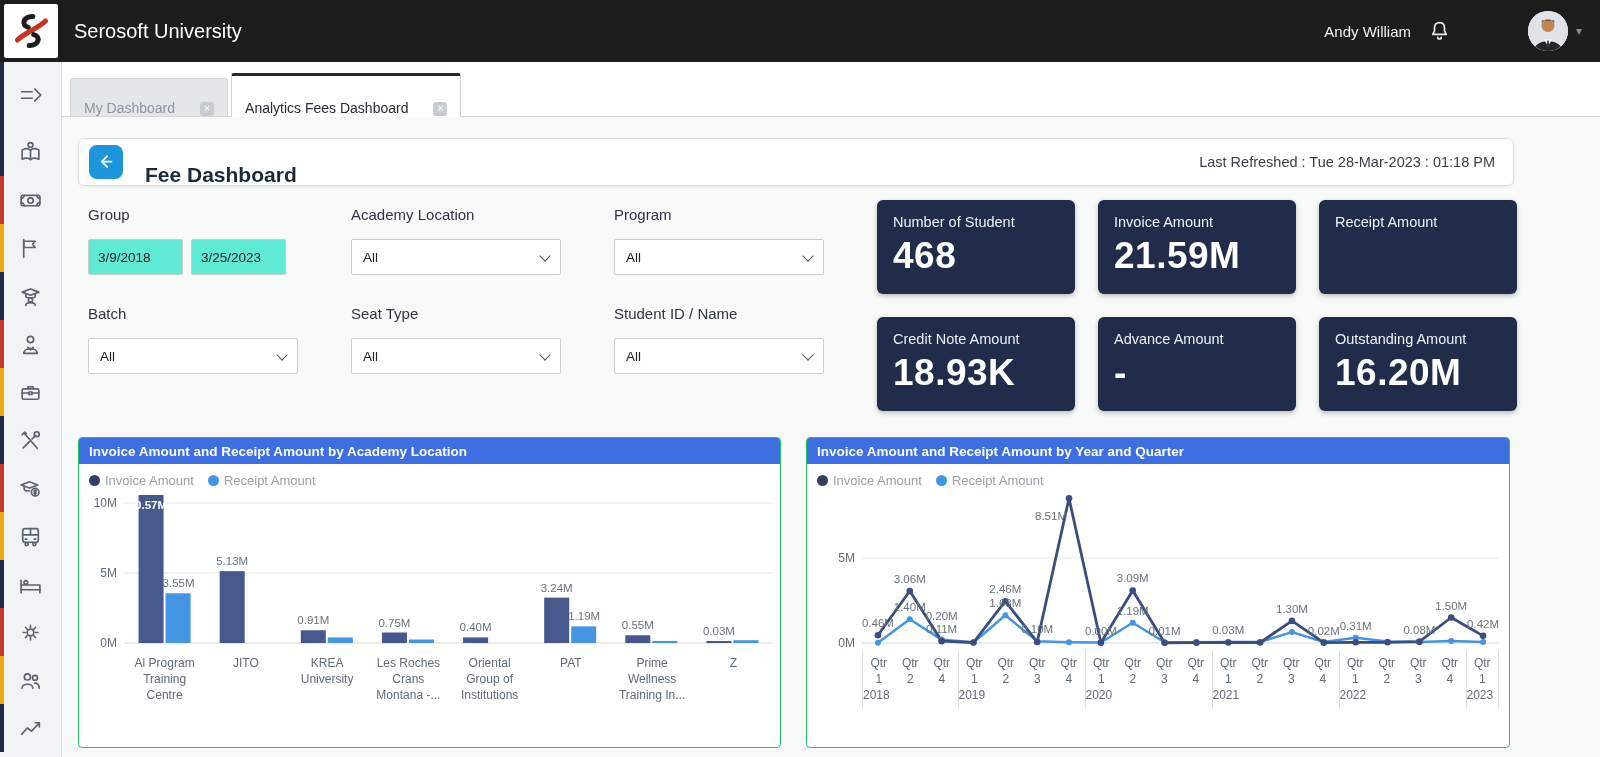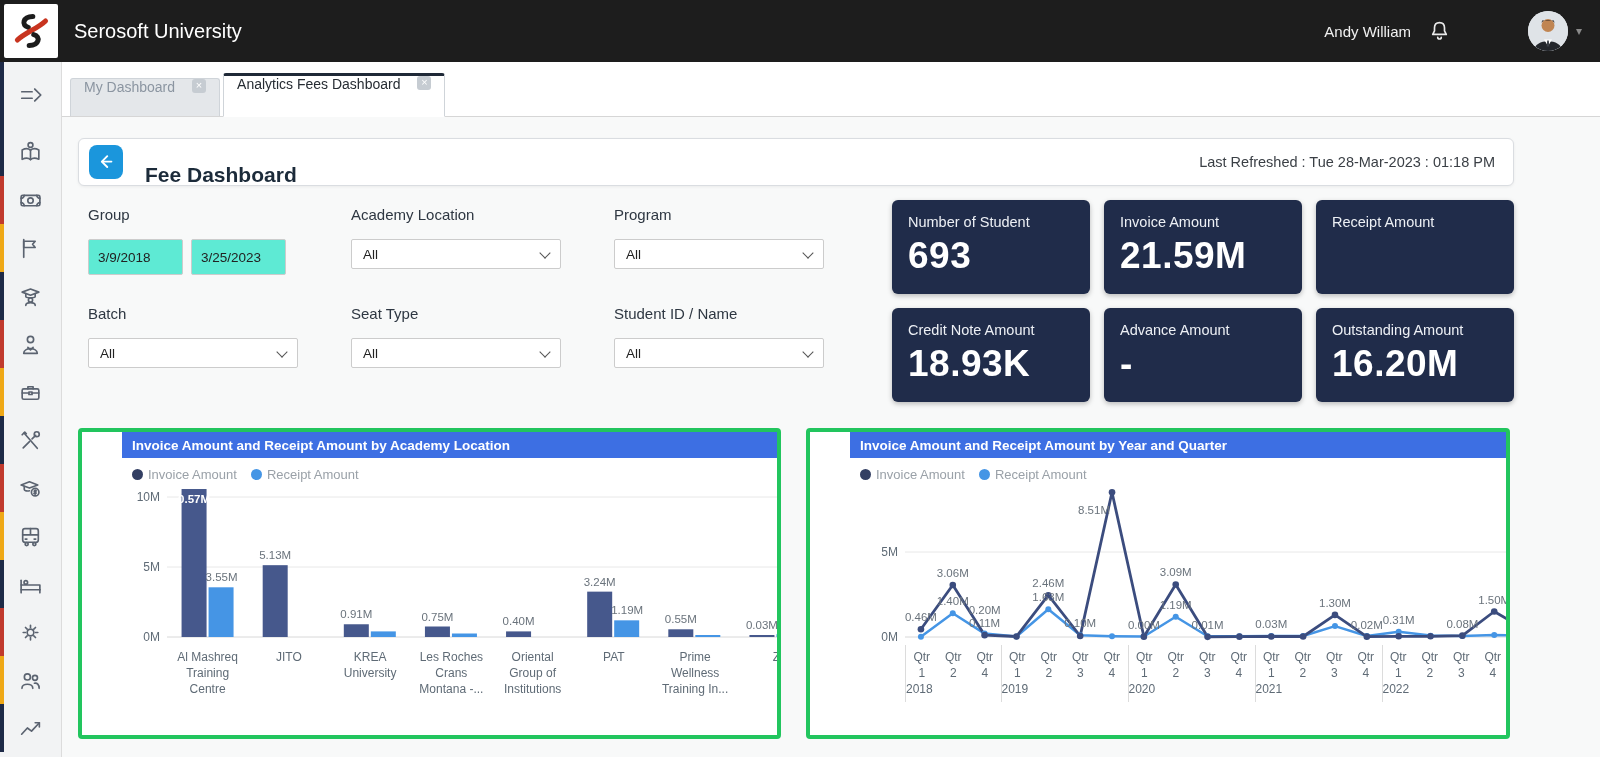--- a/index.html
+++ b/index.html
@@ -15,49 +15,49 @@
   .avatar{width:40px;height:40px;border-radius:50%;overflow:hidden;background:#dfe3e7;cursor:pointer;margin-left:60px;}
   .caret{color:#8a8a8a;font-size:12px;margin-left:-8px;}
   
   .sidebar{position:absolute;top:62px;left:0;bottom:0;width:62px;background:#f2f3f4;border-right:1px solid #dcdcdc;}
   .side-toggle{height:66px;display:flex;align-items:center;justify-content:center;cursor:pointer;position:relative;}
   .side-item{position:relative;height:48px;display:flex;align-items:center;justify-content:center;cursor:pointer;}
   .side-item .bar,.side-toggle .bar{position:absolute;left:0;top:0;bottom:0;width:4px;}
   .side-item svg,.side-toggle svg{stroke:#5b6370;fill:none;stroke-width:1.6;stroke-linecap:round;stroke-linejoin:round;}
   
   .tabbar{position:absolute;left:62px;top:62px;right:0;height:55px;background:#fff;border-bottom:1px solid #d6d6d6;display:flex;align-items:flex-end;padding-left:8px;}
-  .tab{display:flex;align-items:flex-start;gap:17px;padding:0 13px;font-size:14px;cursor:pointer;border-radius:3px 3px 0 0;}
+  .tab{display:flex;align-items:flex-end;gap:25px;padding:0 13px;font-size:14px;cursor:pointer;border-radius:3px 3px 0 0;}
   .tab.inactive{height:38px;background:#e4e7ea;border:1px solid #cfd4d9;border-bottom:none;color:#8b95a1;margin-right:3px;}
   .tab.active{height:44px;background:#fff;border:1px solid #cfd4d9;border-bottom:1px solid #fff;border-top:3px solid #1f2937;color:#262c33;position:relative;bottom:-1px;z-index:2;}
   .tab-close{width:14px;height:14px;background:#c6ccd2;border-radius:3px;color:#fff;font-size:11px;line-height:13px;text-align:center;cursor:pointer;}
   
   .content{position:absolute;left:62px;top:117px;right:0;bottom:0;background:#f8f9f9;}
   .inner{position:absolute;left:16px;right:86px;top:21px;}
   .feebar{height:48px;background:#fff;border:1px solid #dadde1;border-radius:6px;box-shadow:0 1px 3px rgba(0,0,0,.06);display:flex;align-items:center;padding:0 18px 0 10px;}
   .back{width:34px;height:34px;background:#1b96dc;border:none;border-radius:8px;display:flex;align-items:center;justify-content:center;cursor:pointer;}
   .page-title{font-size:21px;font-weight:600;color:#1c2b3a;margin-left:22px;margin-top:26px;}
   .refresh{margin-left:auto;font-size:14.5px;color:#3a3f45;}
   
   .mid{display:flex;margin-top:14px;}
   .filters{padding-left:10px;display:flex;flex-direction:column;}
   .f-row{display:flex;}
   .f-row + .f-row{margin-top:24px;}
   .f-col{width:263px;}
   .f-label{font-size:15px;color:#2e3742;margin:6px 0 16px;}
   .daterange{display:flex;gap:8px;}
   .daterange input{width:95px;height:30px;border:1px solid #ccc;border-radius:2px;font-size:13.5px;padding:17px 9px;color:#222;background:#5eead4;font-family:"Liberation Sans",sans-serif;}
-  .select{width:210px;height:30px;border:1px solid #ccc;border-radius:2px;background:#fff;display:flex;align-items:center;justify-content:space-between;padding:0 11px;font-size:13.5px;color:#222;cursor:pointer;}
+  .select{width:210px;height:36px;border:1px solid #ccc;border-radius:2px;background:#fff;display:flex;align-items:center;justify-content:space-between;padding:0 11px;font-size:13.5px;color:#222;cursor:pointer;}
   .chev{width:8px;height:8px;border-right:1.5px solid #555;border-bottom:1.5px solid #555;transform:rotate(45deg);margin-top:-3px;}
-  .kpis{margin-left:auto;display:grid;grid-template-columns:repeat(3,198px);gap:14px;}
+  .kpis{margin-left:auto;display:grid;grid-template-columns:repeat(3,198px);gap:23px;}
   .kpi{height:94px;background:#202c4a;border-radius:6px;padding:10px 16px;box-shadow:0 2px 5px rgba(0,0,0,.25);}
   .kpi .lab{color:#edf0f5;font-size:14.5px;margin-top:4px;}
   .kpi .val{color:#fff;font-size:37px;font-weight:600;margin-top:5px;letter-spacing:.5px;}
   
   .charts{display:flex;gap:25px;margin-top:26px;}
-  .panel{background:#fff;border:4px solid #22c55e;border-radius:4px;overflow:hidden;height:311px;padding-left:40px;}
+  .panel{background:#fff;border:1px solid #22c55e;border-radius:4px;overflow:hidden;height:311px;}
   .panel.p-bar{width:703px;}
   .panel.p-line{width:704px;}
   .ptitle{height:26px;background:#3d6fe3;color:#fff;font-size:13.5px;font-weight:700;display:flex;align-items:center;padding:0 10px;}
   .legend{display:flex;gap:14px;align-items:center;padding:9px 10px 3px;}
   .litem{display:flex;align-items:center;gap:5px;font-size:13px;color:#9aa1a8;cursor:pointer;}
   .dot{width:11px;height:11px;border-radius:50%;}
   svg.chart{display:block;margin-top:2px;}
   .bar-x{display:flex;margin-left:45px;width:650px;}
   .bar-x .cat{flex:1;text-align:center;font-size:12px;color:#5f6b76;line-height:1.35;padding-top:6px;}
   .line-x{display:flex;margin-left:55px;width:637px;}
@@ -300,21 +300,21 @@
                 <div class="select">
                   <span>All</span>
                   <span class="chev"></span>
                 </div>
               </div>
             </div>
           </div>
         <div class="kpis" id="kpis">
             <div class="kpi">
               <div class="lab">Number of Student</div>
-              <div class="val">693</div>
+              <div class="val">468</div>
             </div>
             <div class="kpi">
               <div class="lab">Invoice Amount</div>
               <div class="val">21.59M</div>
             </div>
             <div class="kpi">
               <div class="lab">Receipt Amount</div>
             </div>
             <div class="kpi">
               <div class="lab">Credit Note Amount</div>
@@ -372,21 +372,21 @@
                 <text x="505.1875" y="127.34" text-anchor="middle" font-size="11.5" fill="#6a737c" font-family="Liberation Sans, sans-serif">1.19M</text>
                 <rect x="546.3125" y="142.3" width="25" height="7.700000000000001" fill="#46588c"></rect>
                 <rect x="573.3125" y="148" width="25" height="2" fill="#4595e5"></rect>
                 <text x="558.8125" y="136.3" text-anchor="middle" font-size="11.5" fill="#6a737c" font-family="Liberation Sans, sans-serif">0.55M</text>
                 <rect x="627.4375" y="148" width="25" height="2" fill="#46588c"></rect>
                 <rect x="654.4375" y="147.2" width="25" height="2.8000000000000003" fill="#4595e5"></rect>
                 <text x="639.9375" y="142" text-anchor="middle" font-size="11.5" fill="#6a737c" font-family="Liberation Sans, sans-serif">0.03M</text>
               </svg>
               <div class="bar-x">
                 <div class="cat">
-                  <div>Al Mashreq</div>
+                  <div>Al Program</div>
                   <div>Training</div>
                   <div>Centre</div>
                 </div>
                 <div class="cat">
                   <div>JITO</div>
                 </div>
                 <div class="cat">
                   <div>KREA</div>
                   <div>University</div>
                 </div>

